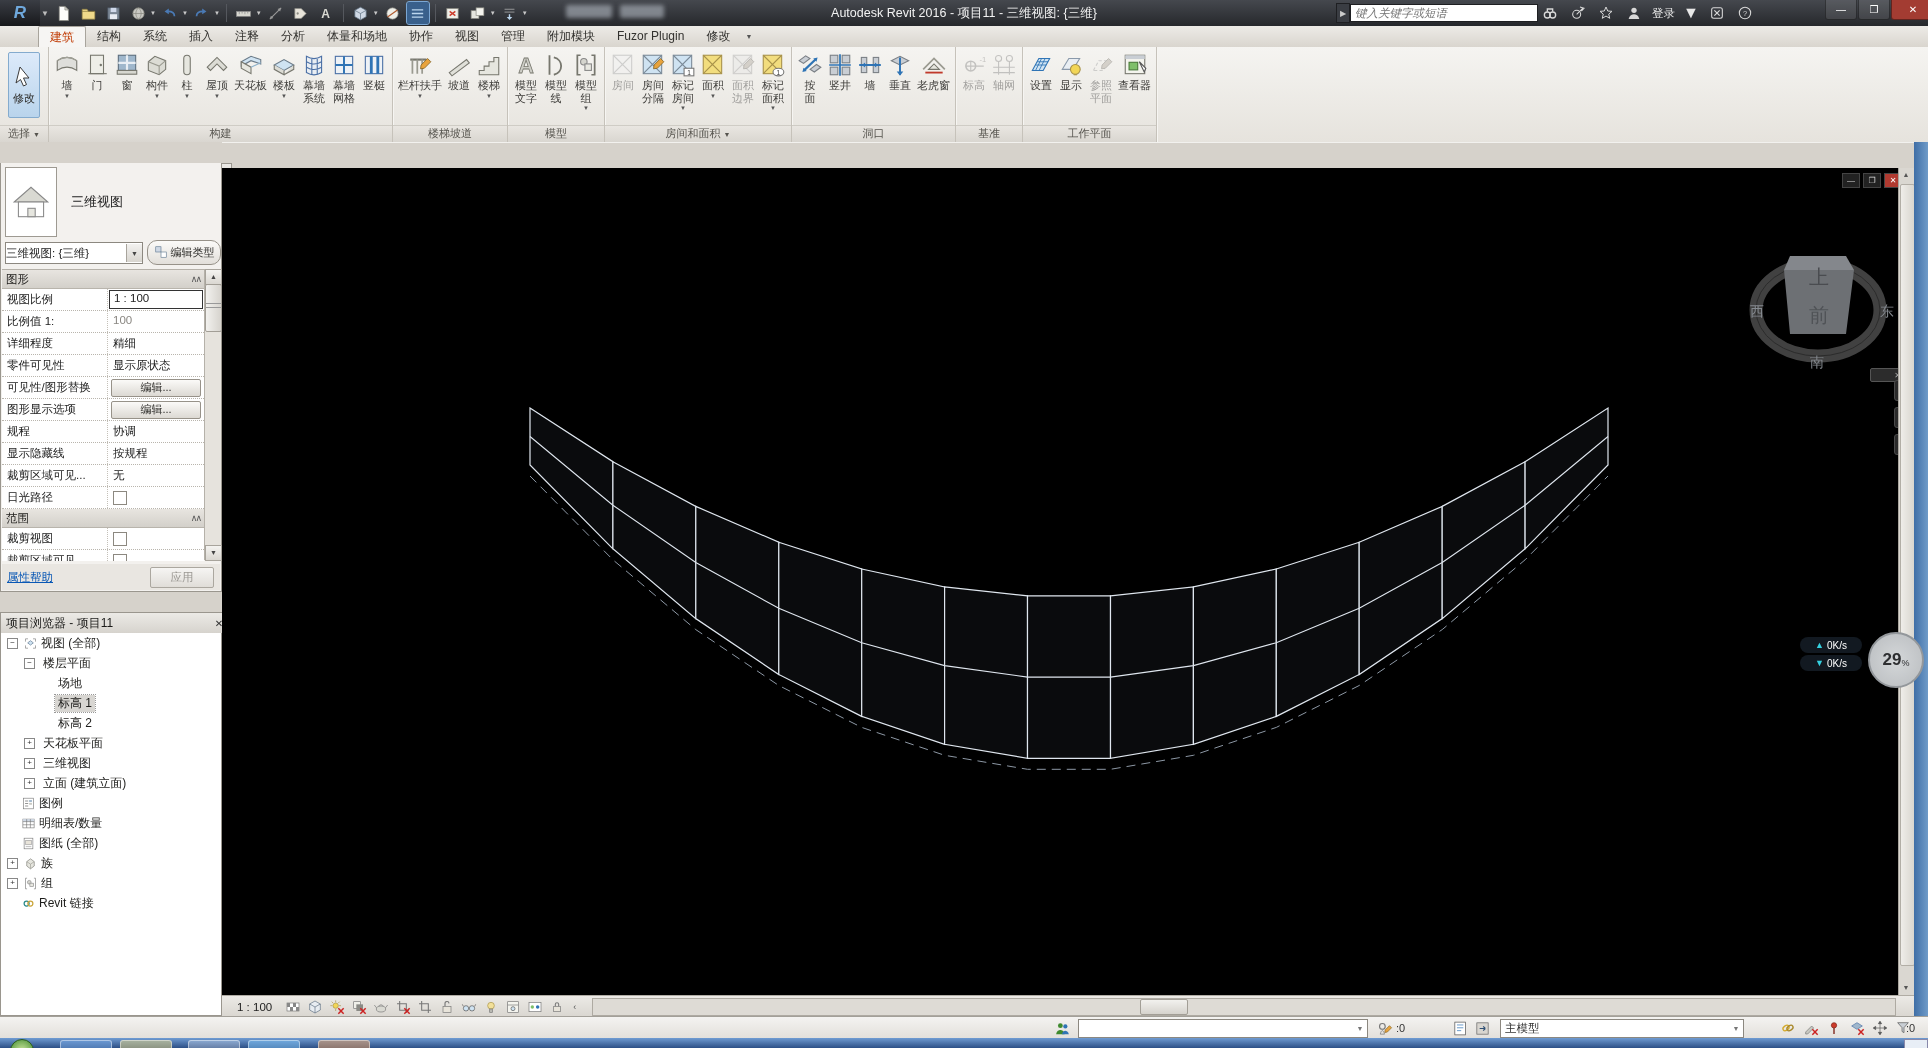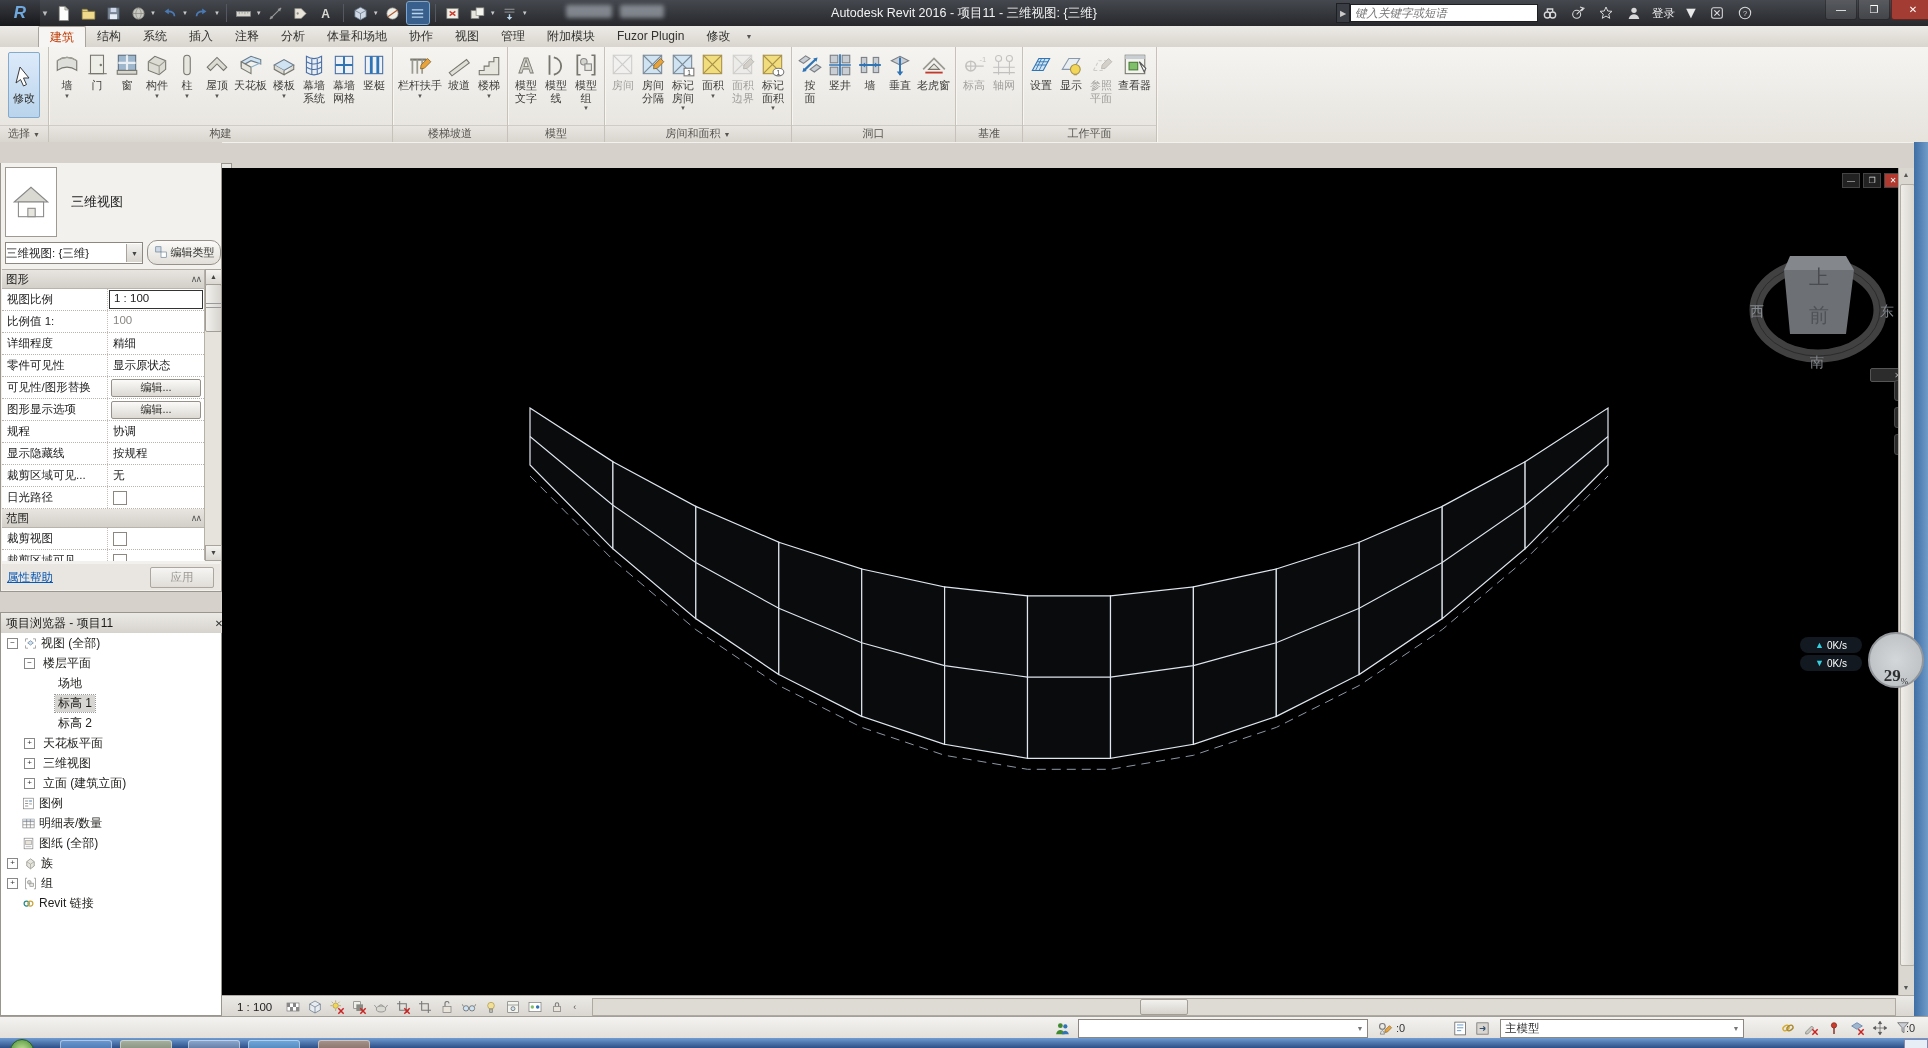--- a/index.html
+++ b/index.html
@@ -55,21 +55,21 @@
   .cbtn.close{background:#b03a30;color:#fff;}
   
   #viewcube{left:1520px;top:66px;width:160px;height:140px;opacity:.95;}
   #cube-note{left:1648px;top:200px;width:30px;height:12px;background:#2c2c2c;border:1px solid #555;border-radius:2px;color:#aaa;font-size:8px;display:flex;align-items:center;justify-content:flex-end;padding-right:2px;}
   .navcol{left:1672px;top:212px;display:flex;flex-direction:column;gap:6px;}
   .navic{width:19px;height:19px;background:#2a2a2a;border:1px solid #4a4a4a;border-radius:3px;display:flex;align-items:center;justify-content:center;}
   
   #net-pills{left:1800px;top:637px;width:62px;display:flex;flex-direction:column;gap:2px;}
   .pill{height:16px;background:rgba(20,28,38,.88);border-radius:8px;color:#fff;font-size:10px;display:flex;align-items:center;justify-content:center;gap:3px;}
   .pill .arr{color:#35d0e0;font-size:9px;}
-  #pct-badge{left:1868px;top:632px;width:52px;height:52px;border-radius:50%;background:radial-gradient(#d4d7d9,#b9bcbf);border:2px solid #93979b;color:#2e2f31;display:flex;align-items:flex-end;justify-content:center;font-weight:bold;font-size:17px;font-family:Liberation Serif, serif;}
+  #pct-badge{left:1868px;top:632px;width:52px;height:52px;border-radius:50%;background:radial-gradient(#d4d7d9,#b9bcbf);border:2px solid #93979b;color:#2e2f31;display:flex;align-items:center;justify-content:center;font-weight:bold;font-size:17px;}
   #pct-badge .sfx{font-size:9px;font-weight:normal;margin-top:6px;}
   
   #sidebar{left:0;top:142px;width:222px;height:874px;background:#d6d2cb;}
   .palette-hdr{height:21px;background:linear-gradient(#eceae6,#d5d2cc);border:1px solid #9a968e;border-bottom:1px solid #b3afa7;display:flex;align-items:center;font-size:12px;color:#1c1c1a;padding:0 5px;}
   .palette-hdr .x{margin-left:auto;font-size:10px;color:#333;width:14px;text-align:center;}
   #prop-palette{left:0;top:21px;width:222px;height:449px;}
   #prop-body{left:0;top:21px;width:220px;height:428px;background:#f3f1ee;border:1px solid #9a968e;border-top:none;}
   #type-preview{left:4px;top:4px;width:50px;height:68px;background:#fff;border:1px solid #9e9a92;display:flex;align-items:center;justify-content:center;}
   #type-name{left:70px;top:30px;font-size:13px;color:#222;}
   #type-selector{left:4px;top:79px;width:136px;height:20px;background:#fff;border:1px solid #8c8880;display:flex;align-items:center;font-size:11.5px;color:#222;}

